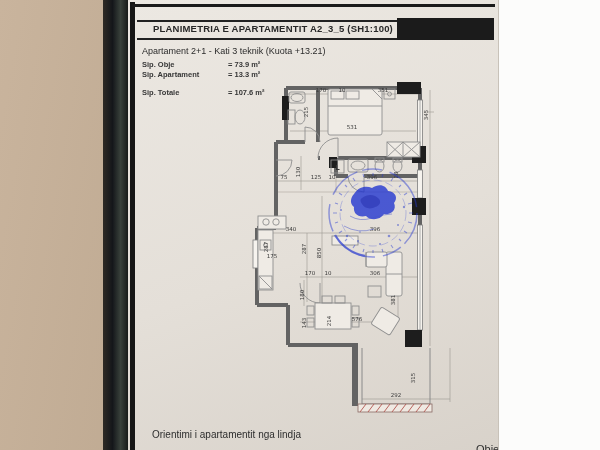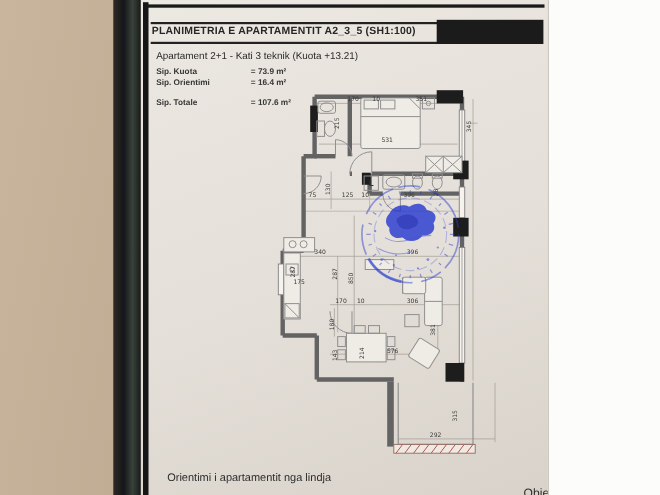--- a/index.html
+++ b/index.html
@@ -21,21 +21,21 @@
     left:128px;top:0;width:370px;height:450px;overflow:hidden;
     background:linear-gradient(160deg,#ece8e2 0%,#e4dfd8 55%,#d8d2ca 100%);
     border-right:1px solid #c8c2b9;
   }
   .paper-border-left{left:2px;top:2px;width:5px;height:448px;background:#161616}
   .paper-border-top{left:4px;top:4px;right:3px;height:3px;background:#1a1a1a}
   .header-line-top{left:9px;top:20px;right:5px;height:2px;background:#222}
   .header-line-bottom{left:9px;top:38px;right:5px;height:2px;background:#222}
   .header-black-box{left:269px;top:18px;right:4px;height:22px;background:#1b1b1b}
   .sheet-title{
-    left:10px;top:23px;width:260px;
+    left:25px;top:23px;width:260px;
     font-size:9.5px;font-weight:bold;color:#272727;letter-spacing:.2px;
   }
   .apt-title{left:14px;top:46px;width:300px;font-size:9px;font-weight:normal;color:#2b2b2b}
   .info-row{left:14px;width:220px;font-size:7.5px;font-weight:bold;color:#363636}
   .info-row .val{position:absolute;left:86px}
   .row-neto{top:60px}.row-perbashket{top:70px}.row-totale{top:88px}
   .footer-left{left:24px;top:429px;width:260px;font-size:10px;font-weight:normal;color:#2d2d2d}
   .footer-right{left:348px;top:443px;width:22px;overflow:hidden;white-space:nowrap;
     font-size:11px;font-weight:normal;color:#2d2d2d}
   svg.plansvg{position:absolute;left:0;top:0;width:600px;height:450px}
@@ -52,26 +52,26 @@
   <div class="abs paper-border-left"></div>
   <div class="abs paper-border-top"></div>
   <div class="abs header-line-top"></div>
   <div class="abs header-line-bottom"></div>
   <div class="abs header-black-box"></div>
   <div class="abs sheet-title">PLANIMETRIA E APARTAMENTIT A2_3_5  (SH1:100)</div>
 
   <div class="abs apt-title">Apartament 2+1  - Kati 3 teknik (Kuota +13.21)</div>
 
   <div class="abs info-row row-neto">
-    <span>Sip. Kuota</span>
+    <span>Sip. Obje</span>
     <span class="val">= 73.9 m²</span>
   </div>
   <div class="abs info-row row-perbashket">
-    <span>Sip. Orientimi</span>
-    <span class="val">= 16.4 m²</span>
+    <span>Sip. Apartament</span>
+    <span class="val">= 13.3 m²</span>
   </div>
   <div class="abs info-row row-totale">
     <span>Sip. Totale</span>
     <span class="val">= 107.6 m²</span>
   </div>
 
   <div class="abs footer-left">Orientimi i apartamentit nga lindja</div>
   <div class="abs footer-right">Obje</div>
 </div>
 

